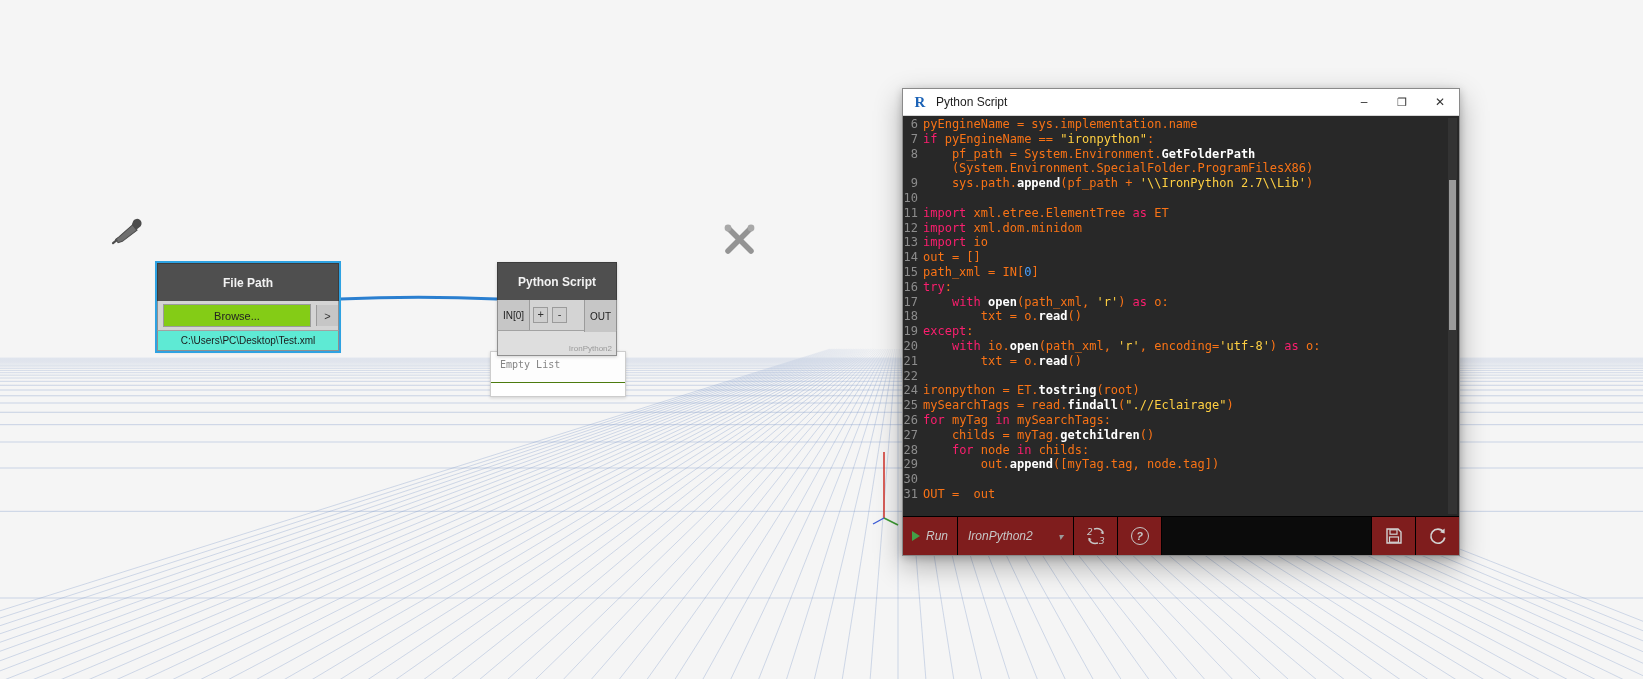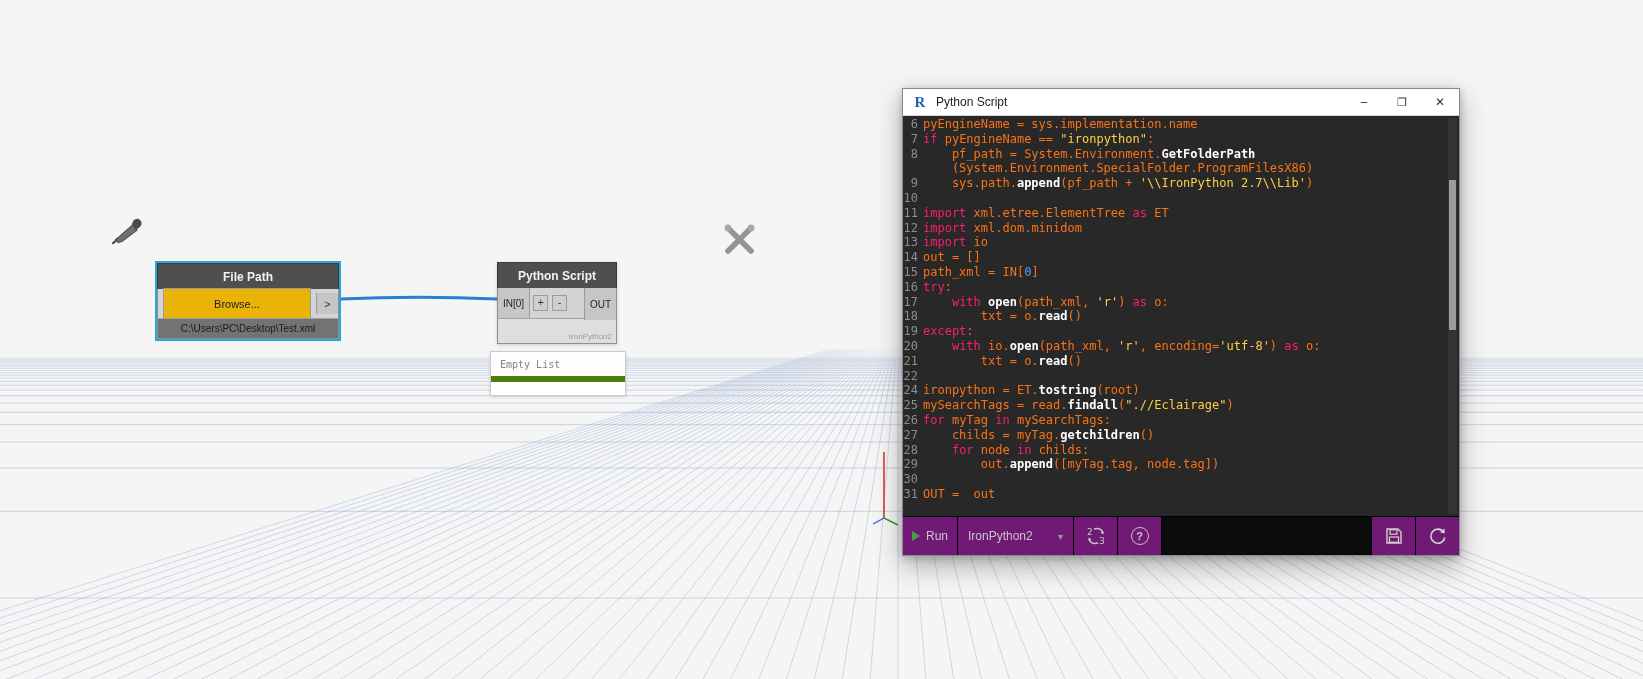--- a/index.html
+++ b/index.html
@@ -11,32 +11,32 @@
   
   .grid-svg { position:absolute; left:0; top:0; z-index:0; }
   
   .canvas-icon { position:absolute; z-index:2; }
   
   .wire-svg { position:absolute; left:0; top:0; z-index:2; pointer-events:none; }
   
   .node { position:absolute; z-index:3; font-size:12px; box-shadow:0 1px 3px rgba(0,0,0,.18); }
   .node.selected { outline:2px solid #2ea2e2; }
   .node-header {
-    height:26px; background:#4f4f4f; color:#f2f2f2; font-weight:bold;
+    height:38px; background:#4f4f4f; color:#f2f2f2; font-weight:bold;
     display:flex; align-items:center; justify-content:center; font-size:12px;
     border:1px solid #3c3c3c; border-bottom:none; cursor:move;
   }
   .node-body { background:#d4d4d4; border:1px solid #8f8f8f; border-top:none; border-bottom:none; display:flex; align-items:center; }
-  .node-footer { background:#737373; border:1px solid #8f8f8f; border-top:1px solid #a2a2a2; }
+  .node-footer { background:#5eead4; border:1px solid #8f8f8f; border-top:1px solid #a2a2a2; }
 
   
   .filepath-node { left:157px; top:263px; width:182px; }
   .filepath-body { height:29px; padding:4px 0 4px 5px; }
   .browse-btn {
-    flex:1; height:31px; background:#eab308; border:1px solid #9b9b9b;
+    flex:1; height:23px; background:#84cc16; border:1px solid #9b9b9b;
     font-size:11px; color:#222; display:flex; align-items:center; justify-content:center; cursor:pointer;
   }
   .fp-out-port {
     width:22px; align-self:stretch; margin-left:5px; background:#c6c6c6;
     border-left:1px solid #9b9b9b; display:flex; align-items:center; justify-content:center;
     font-size:11px; color:#333; cursor:crosshair;
   }
   .filepath-footer {
     height:21px; display:flex; align-items:center; justify-content:center;
     font-size:10px; color:#1a1a1a; white-space:nowrap; overflow:hidden;
@@ -61,22 +61,22 @@
     height:26px; background:#dedede; display:flex; align-items:flex-end; justify-content:flex-end;
     padding:0 4px 2px 0; font-size:8px; color:#9a9a9a;
   }
 
   
   .preview-bubble {
     position:absolute; left:490px; top:351px; width:136px; z-index:2;
     background:#fdfdfd; border:1px solid #cdcdcd; box-shadow:0 1px 3px rgba(0,0,0,.15);
   }
   .preview-value {
-    padding:7px 9px 6px 9px; font-family:"DejaVu Sans Mono", monospace;
-    font-size:10px; color:#858585; border-bottom:6px solid #4d7c0f;
+    padding:7px 9px 12px 9px; font-family:"DejaVu Sans Mono", monospace;
+    font-size:10px; color:#858585; border-bottom:1px solid #4d7c0f;
   }
   .preview-footer { height:13px; background:#ffffff; }
 
   
   .editor-window {
     position:absolute; left:902px; top:88px; width:558px; height:468px; z-index:5;
     border:1px solid #8a8a8a; background:#282828;
     box-shadow:0 10px 26px rgba(0,0,0,.30), 0 2px 8px rgba(0,0,0,.20);
     display:flex; flex-direction:column;
   }
@@ -113,22 +113,22 @@
   .v-scrollbar {
     position:absolute; right:2px; top:2px; bottom:2px; width:9px; background:#333333; cursor:pointer;
   }
   .v-thumb { position:absolute; left:1px; right:1px; top:62px; height:150px; background:#9a9a9a; cursor:grab; }
 
   .editor-toolbar {
     height:39px; flex:none; background:#0b0b0b; display:flex; align-items:stretch;
     border-top:1px solid #000;
   }
   .tb-btn {
-    background:#701a75; border-right:1px solid #000; display:flex; align-items:center;
-    justify-content:center; color:#c7c7c7; font-size:12px; cursor:pointer;
+    background:#7f1d1d; border-right:1px solid #000; display:flex; align-items:center;
+    justify-content:center; color:#c7c7c7; font-size:12px; cursor:pointer;font-style:italic;
   }
   .tb-run { width:55px; gap:6px; }
   .play-tri { width:0; height:0; border-left:8px solid #43a047; border-top:5px solid transparent; border-bottom:5px solid transparent; }
   .tb-engine { width:116px; justify-content:space-between; padding:0 10px; }
   .caret { color:#9a9a9a; font-size:10px; }
   .tb-icon { width:44px; }
   .tb-spacer { flex:1; background:#0b0b0b; }
   .tb-right { border-right:none; border-left:1px solid #000; }
   .help-circle {
     width:18px; height:18px; border:1.5px solid #c7c7c7; border-radius:50%;

